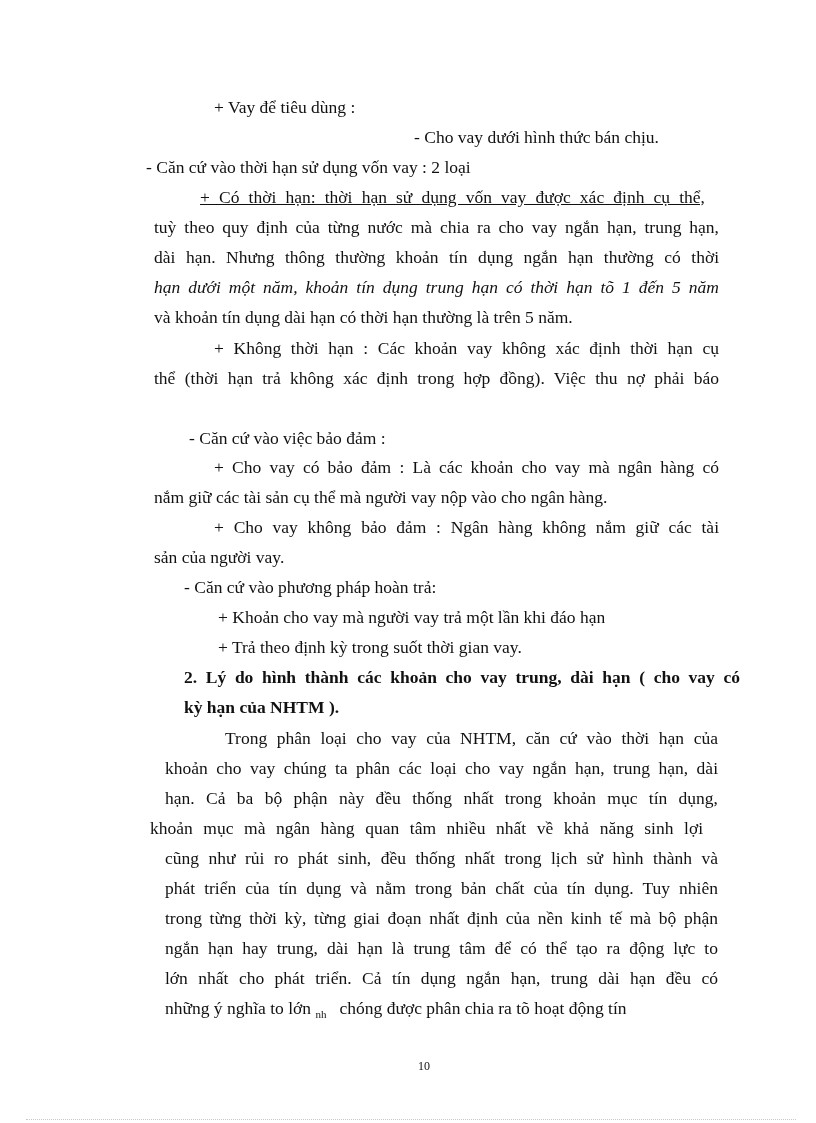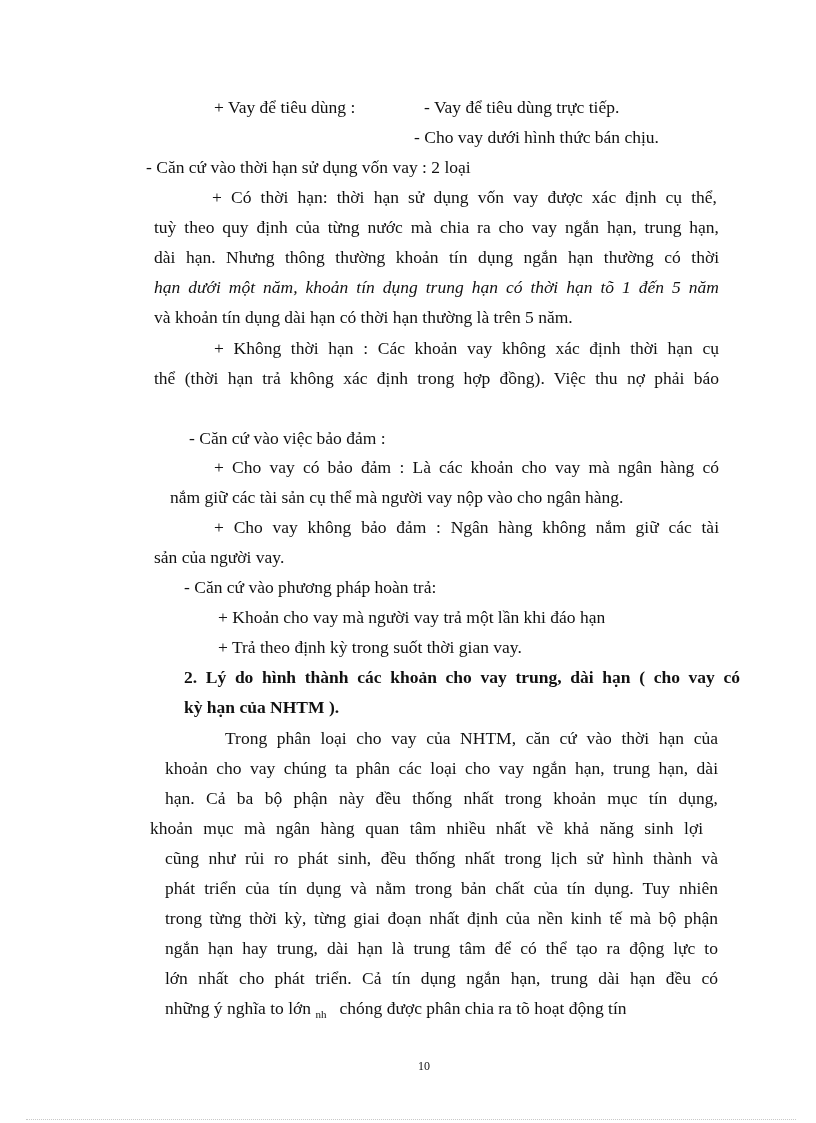--- a/index.html
+++ b/index.html
@@ -57,36 +57,35 @@
       height: 0;
       border-top: 1px dotted #c8c8c8;
     }
   </style>
 </head>
 <body>
 
 <div class="page">
 
   <div class="ln" style="left:214px; top:97px;">+ Vay để tiêu  dùng :</div>
-  <div class="ln" style="left:424px; top:97px;">- Vay để tiêu  dùng trực tiếp.</div>
   <div class="ln" style="left:414px; top:127px;">- Cho vay dưới hình thức bán chịu.</div>
 
   <div class="ln" style="left:146px; top:157px;">- Căn cứ vào thời hạn sử dụng vốn vay : 2 loại</div>
-  <div class="ln just" style="left:212px; top:187px; width:505px;">+ Có thời hạn: thời hạn sử dụng vốn vay được xác định cụ thể,</div>
+  <div class="ln just" style="left:200px; top:187px; width:505px;text-decoration:underline;">+ Có thời hạn: thời hạn sử dụng vốn vay được xác định cụ thể,</div>
   <div class="ln just" style="left:154px; top:217px; width:565px;">tuỳ theo quy định của từng nước mà chia ra cho vay ngắn hạn, trung hạn,</div>
   <div class="ln just" style="left:154px; top:247px; width:565px;">dài hạn. Nhưng thông thường khoản tín dụng ngắn hạn thường có thời</div>
   <div class="ln just" style="left:154px; top:277px; width:565px;font-style:italic;">hạn dưới một năm, khoản tín dụng trung hạn có thời hạn tõ 1 đến 5 năm</div>
   <div class="ln" style="left:154px; top:307px;">và khoản tín dụng dài hạn có thời hạn thường là trên 5 năm.</div>
 
   <div class="ln just" style="left:214px; top:338px; width:505px;">+ Không thời hạn : Các khoản vay không xác định thời hạn cụ</div>
   <div class="ln just" style="left:154px; top:368px; width:565px;">thể (thời hạn trả không xác định trong hợp đồng). Việc thu nợ phải báo</div>
 
   <div class="ln" style="left:189px; top:428px;">- Căn cứ vào việc bảo đảm :</div>
   <div class="ln just" style="left:214px; top:457px; width:505px;">+ Cho vay có bảo đảm : Là các khoản cho vay mà ngân hàng có</div>
-  <div class="ln" style="left:170px; top:487px;">nắm giữ các tài sản cụ thể mà người vay nộp vào cho ngân hàng.</div>
+  <div class="ln" style="left:154px; top:487px;">nắm giữ các tài sản cụ thể mà người vay nộp vào cho ngân hàng.</div>
   <div class="ln just" style="left:214px; top:517px; width:505px;">+ Cho vay không bảo đảm : Ngân hàng không nắm giữ các tài</div>
   <div class="ln" style="left:154px; top:547px;">sản của người vay.</div>
 
   <div class="ln" style="left:184px; top:577px;">- Căn cứ vào phương pháp hoàn trả:</div>
   <div class="ln" style="left:218px; top:607px;">+ Khoản cho vay mà người vay trả một lần khi đáo hạn</div>
   <div class="ln" style="left:218px; top:637px;">+ Trả theo định kỳ trong suốt thời gian vay.</div>
 
   <div class="ln just bold" style="left:184px; top:667px; width:556px;">2. Lý do hình thành các khoản cho vay trung, dài hạn ( cho vay có</div>
   <div class="ln bold" style="left:184px; top:697px;">kỳ hạn của NHTM ).</div>
 

